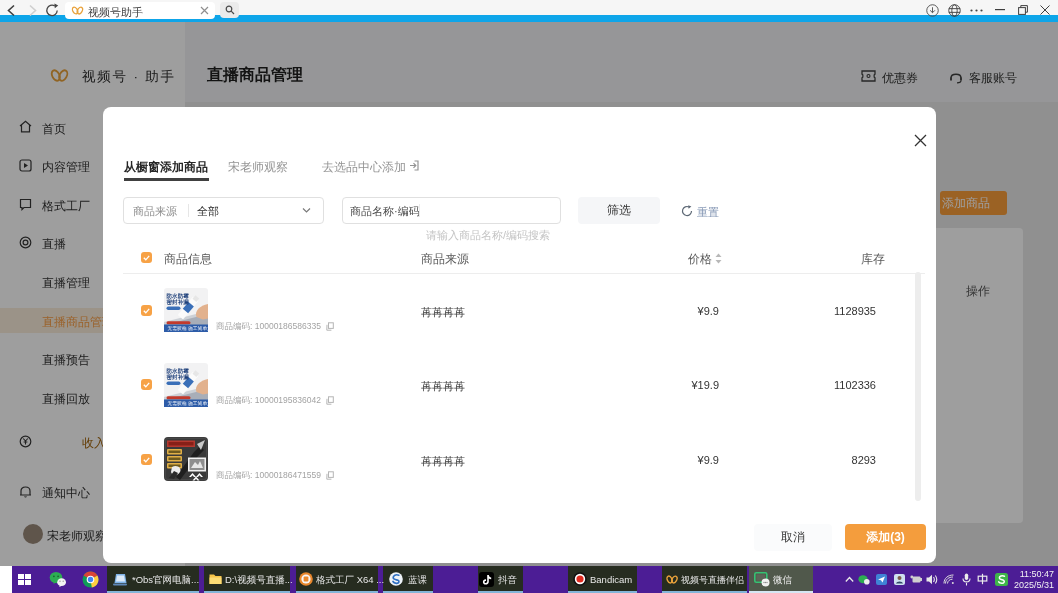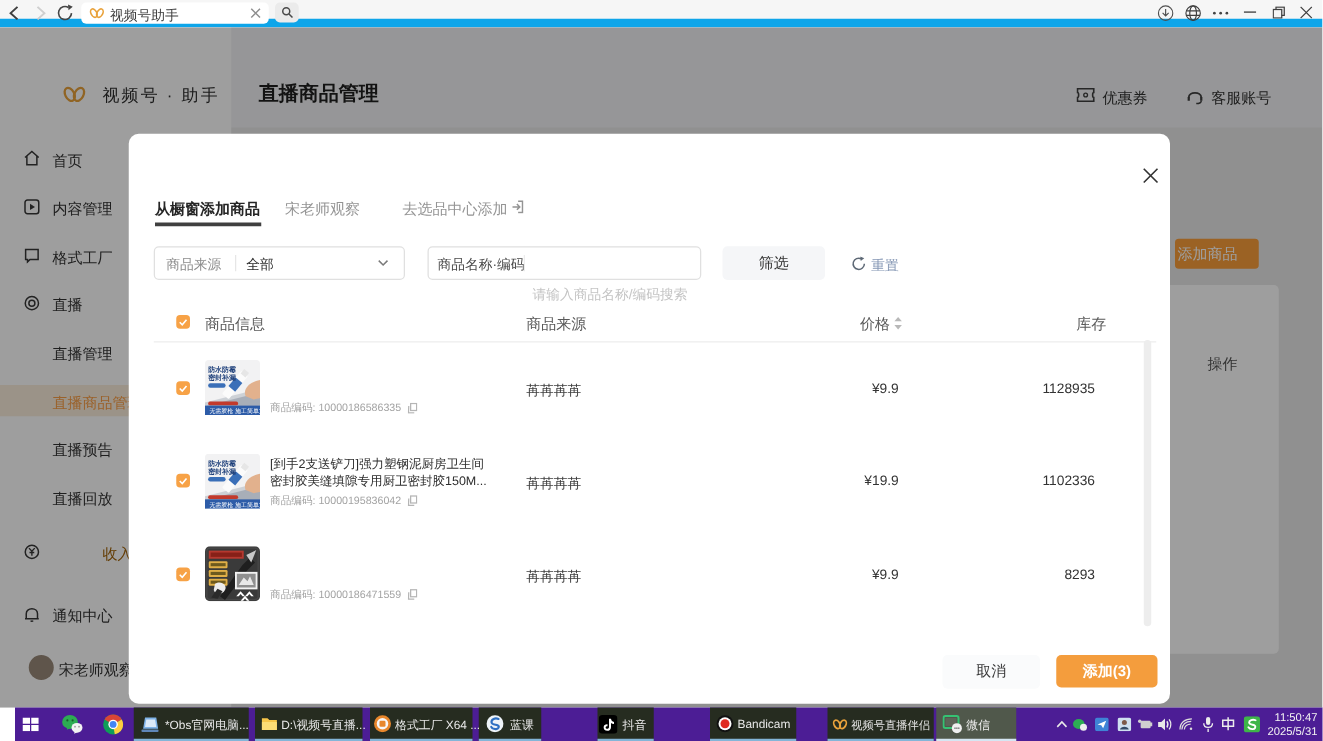--- a/index.html
+++ b/index.html
@@ -225,21 +225,20 @@
         <rect x="20" y="16.5" width="9" height="7" fill="#3a6fb8"></rect>
         <rect x="34" y="17.5" width="4.5" height="5" fill="#e6e6e6"></rect>
       </g>
     <text x="2.5" y="9.5" font-size="5.6" font-weight="bold" fill="#1d3f7a" font-family="Liberation Sans">防水防霉</text>
     <text x="2.5" y="16" font-size="5.6" font-weight="bold" fill="#1d3f7a" font-family="Liberation Sans">密封补漏</text>
     <rect x="2.5" y="18.5" width="14" height="3.6" rx="1.8" fill="#3a6fb8"></rect>
     <rect x="2.5" y="33.2" width="24" height="3" rx="1.5" fill="#c23a2c"></rect>
     <rect x="0" y="36.5" width="44" height="7.5" fill="#2d5ca8"></rect>
     <text x="3.5" y="42.3" font-size="4.8" fill="#fff" font-family="Liberation Sans">无需胶枪 施工简单方便</text>
   </svg>
-  <div class="abs" style="left:113px;top:258px;font-size:10px;line-height:13.5px;color:#2d2d2d;width:176px;">[到手2支送铲刀]强力塑钢泥厨房卫生间密封胶美缝填隙专用厨卫密封胶150M...</div>
   <div class="abs" style="left:113px;top:288px;font-size:8.5px;color:#a3a3a3;">商品编码: 10000195836042</div>
   <svg class="abs" style="left:223px;top:289px;" width="8" height="9" viewBox="0 0 8 9">
       <rect x="2.5" y="0.8" width="4.8" height="5.6" fill="none" stroke="#b5b5b5" stroke-width="1"></rect>
       <path d="M1 2.8 L0.8 8.2 L5.4 8.2" fill="none" stroke="#b5b5b5" stroke-width="1"></path>
     </svg>
   <div class="abs" style="left:318px;top:272px;font-size:11px;color:#404040;">苒苒苒苒</div>
   <div class="abs" style="left:516px;top:272px;width:100px;text-align:right;font-size:11px;color:#333;">¥19.9</div>
   <div class="abs" style="left:673px;top:272px;width:100px;text-align:right;font-size:11px;color:#333;">1102336</div>
 
   <div class="abs" style="left:38px;top:347px;width:11px;height:11px;background:#f7a246;border-radius:3px;"></div>

